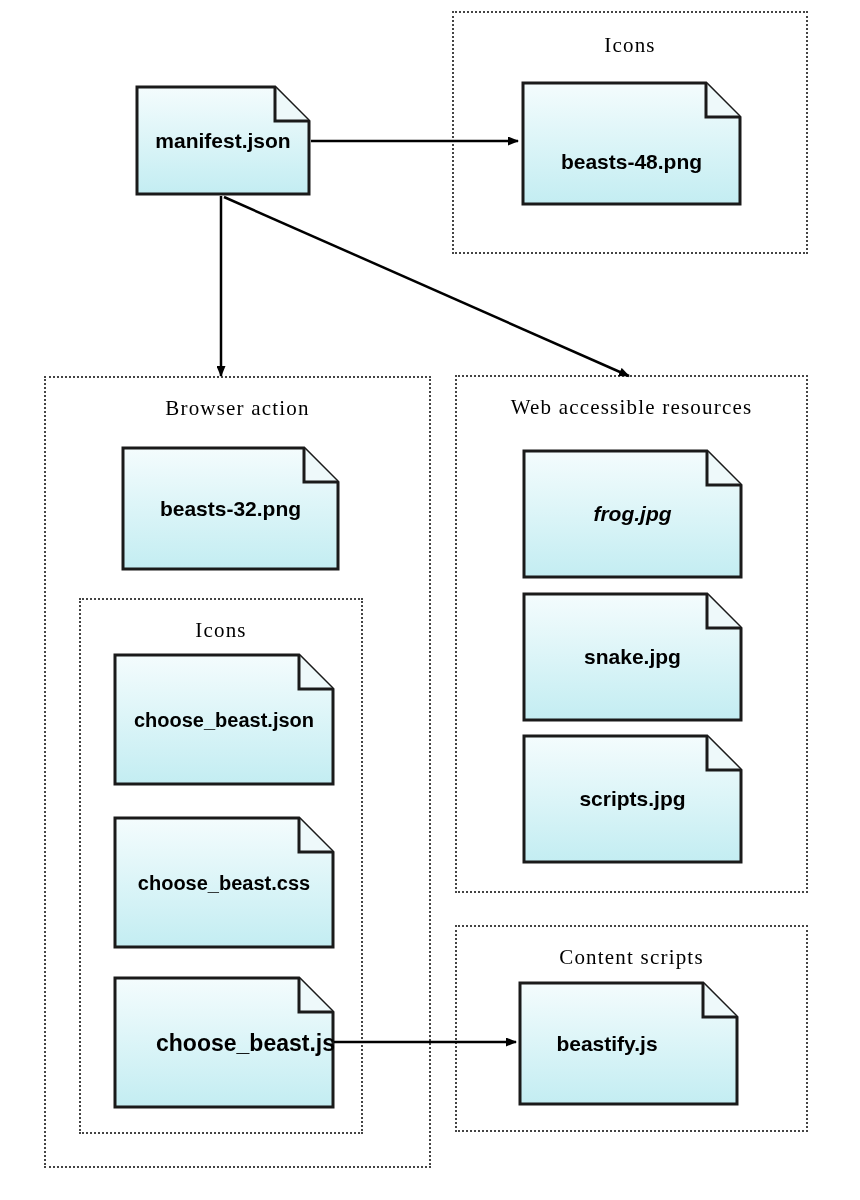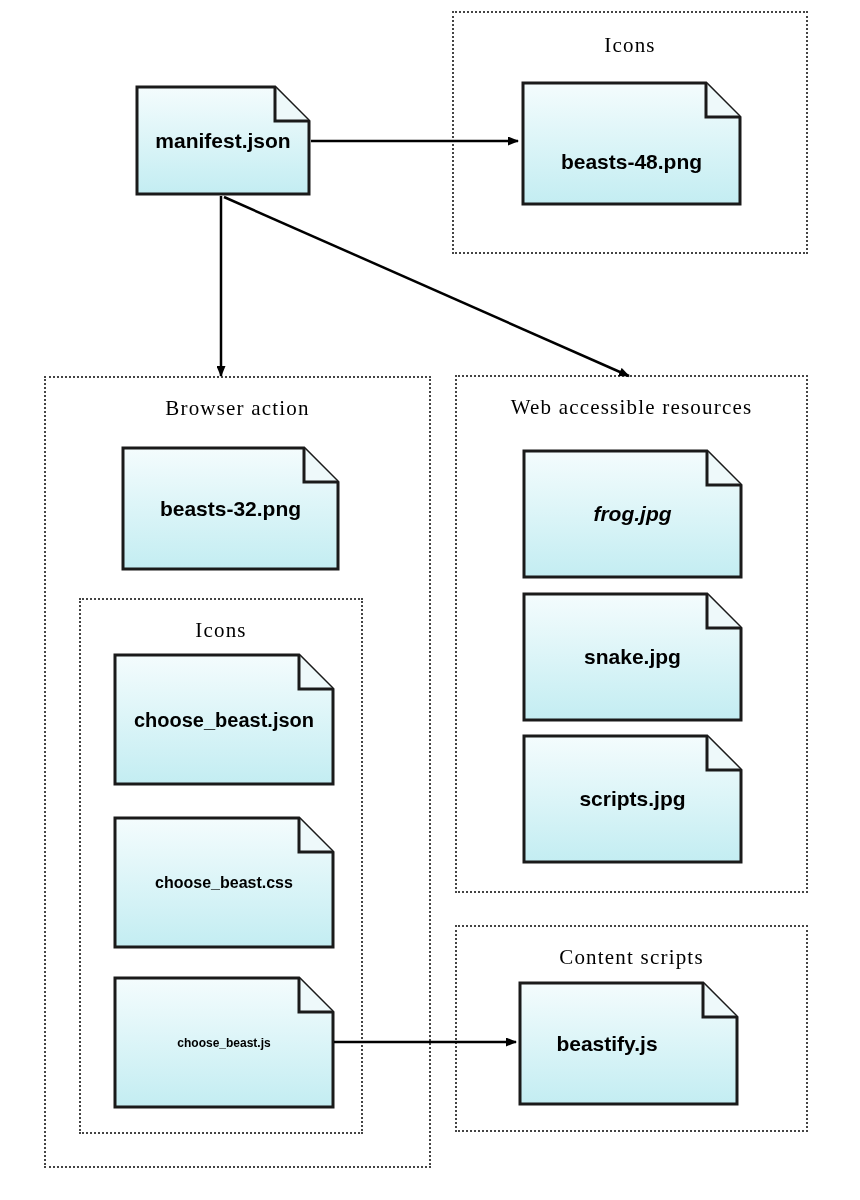--- a/index.html
+++ b/index.html
@@ -159,35 +159,35 @@
     <svg width="222" height="133" viewBox="0 0 222 133">
       <defs>
         <linearGradient id="g-cbc" x1="0" y1="0" x2="0" y2="1">
           <stop offset="0%" stop-color="#f4fcfd"></stop>
           <stop offset="100%" stop-color="#c3edf2"></stop>
         </linearGradient>
       </defs>
       <path d="M2,2 L186,2 L220,36 L220,131 L2,131 Z" fill="url(#g-cbc)" stroke="#1a1a1a" stroke-width="3"></path>
       <path d="M186,2 L186,36 L220,36" fill="#eef9fa" stroke="#1a1a1a" stroke-width="3"></path>
     </svg>
-    <div class="node-label" style="font-size:16px;">choose_beast.css</div>
+    <div class="node-label" style="font-size:20px;">choose_beast.css</div>
   </div>
 
   <div class="node" style="left:113px; top:976px; width:222px; height:133px;">
     <svg width="222" height="133" viewBox="0 0 222 133">
       <defs>
         <linearGradient id="g-cbj" x1="0" y1="0" x2="0" y2="1">
           <stop offset="0%" stop-color="#f4fcfd"></stop>
           <stop offset="100%" stop-color="#c3edf2"></stop>
         </linearGradient>
       </defs>
       <path d="M2,2 L186,2 L220,36 L220,131 L2,131 Z" fill="url(#g-cbj)" stroke="#1a1a1a" stroke-width="3"></path>
       <path d="M186,2 L186,36 L220,36" fill="#eef9fa" stroke="#1a1a1a" stroke-width="3"></path>
     </svg>
-    <div class="node-label" style="font-size:12px;">choose_beast.js</div>
+    <div class="node-label" style="font-size:23px;text-align:right;">choose_beast.js</div>
   </div>
 
   <div class="node" style="left:522px; top:449px; width:221px; height:130px;font-style:italic;">
     <svg width="221" height="130" viewBox="0 0 221 130">
       <defs>
         <linearGradient id="g-frog" x1="0" y1="0" x2="0" y2="1">
           <stop offset="0%" stop-color="#f4fcfd"></stop>
           <stop offset="100%" stop-color="#c3edf2"></stop>
         </linearGradient>
       </defs>

